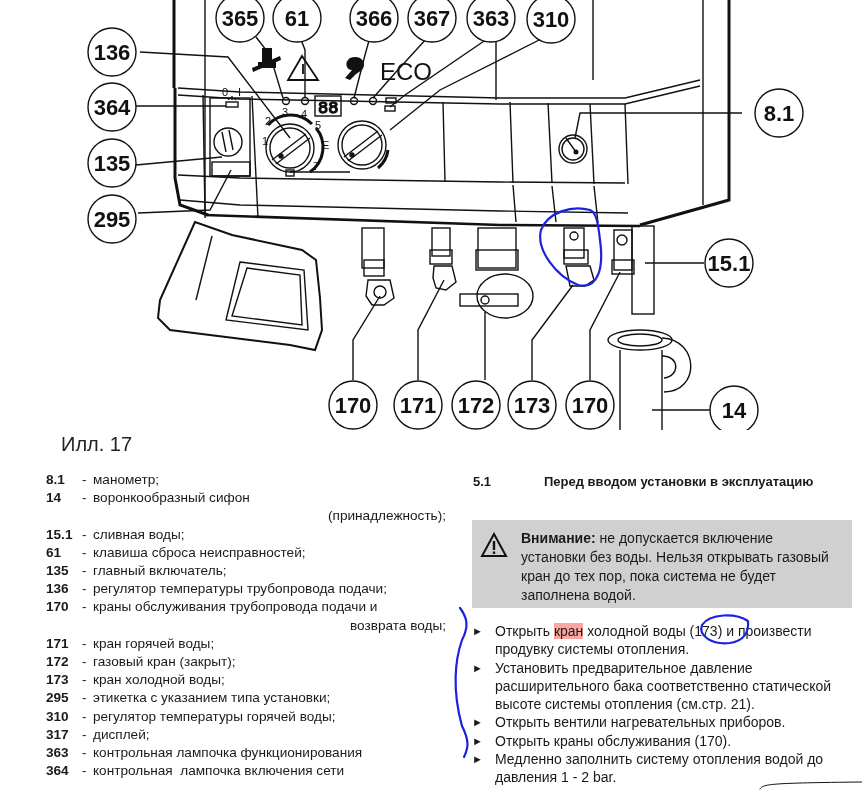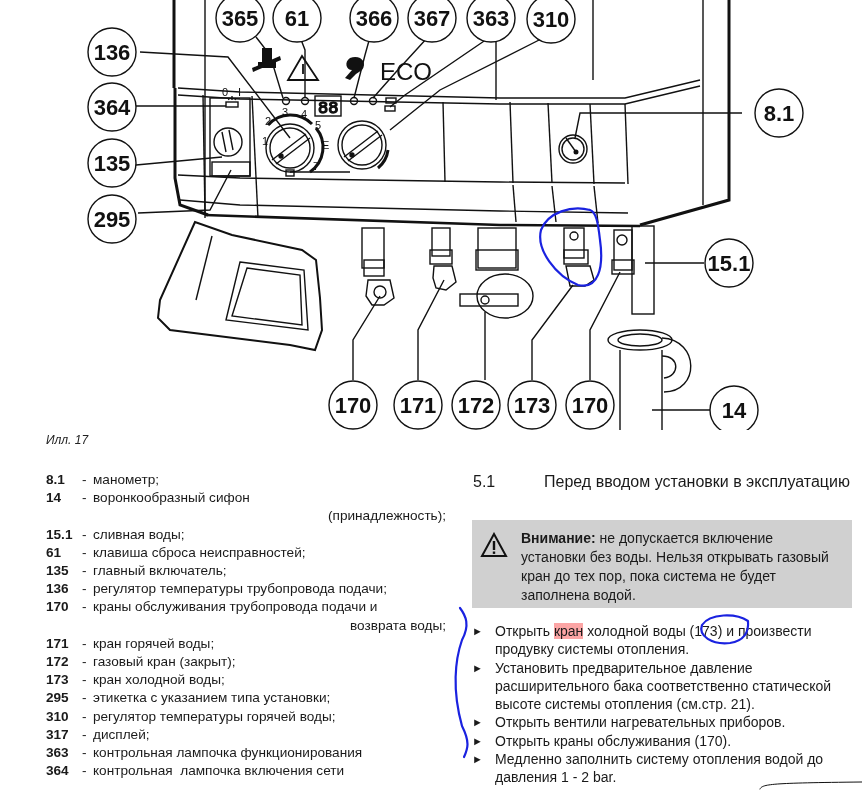--- a/index.html
+++ b/index.html
@@ -3,31 +3,31 @@
 <meta charset="utf-8">
 <style>
   html, body { margin:0; padding:0; background:#ffffff; }
   body { width:862px; height:795px; position:relative; overflow:hidden;
          font-family:"Liberation Sans", sans-serif; color:#1a1a1a; }
   #diagram { position:absolute; left:0; top:0; width:862px; height:430px; }
   .callout-text { font-family:"Liberation Sans", sans-serif; font-weight:700; font-size:22px; fill:#111; }
   .small-text { font-family:"Liberation Sans", sans-serif; font-size:11px; fill:#111; }
   .eco-text { font-family:"Liberation Sans", sans-serif; font-size:24px; fill:#111; }
 
-  .caption { position:absolute; left:46px; top:433px; font-style:italic; font-size:12px; color:#222; }
+  .caption { position:absolute; left:61px; top:433px; font-size:20px; color:#222; }
 
   .legend { position:absolute; left:46px; top:471px; width:400px; font-size:13.6px; line-height:18.2px; }
   .legend-row { display:flex; }
   .legend-num { width:36px; font-weight:700; flex:none; }
   .legend-desc { flex:1; white-space:pre-wrap; }
   .legend-desc .dash { display:inline-block; width:11px; }
   .legend-cont { padding-left:47px;text-align:right; }
 
   .section { position:absolute; left:473px; top:472px; width:380px; }
-  .section-head { display:flex; font-weight:400; font-size:16px; line-height:20px; }
+  .section-head { display:flex; font-weight:700; font-size:13px; line-height:20px; }
   .section-num { width:47px; flex:none; }
   .section-title { flex:1;margin-left:24px; }
 
   .warning { position:absolute; left:472px; top:520px; width:380px; height:88px; background:#d0d0d0; }
   .warning-icon { position:absolute; left:8px; top:12px; width:28px; height:26px; }
   .warning-text { position:absolute; left:49px; top:9px; width:320px; font-size:14px; line-height:19px; }
   .warning-text b { font-weight:700; }
 
   .steps { position:absolute; left:472px; top:622px; width:385px; font-size:14px; line-height:18.3px; }
   .step { display:flex; }

